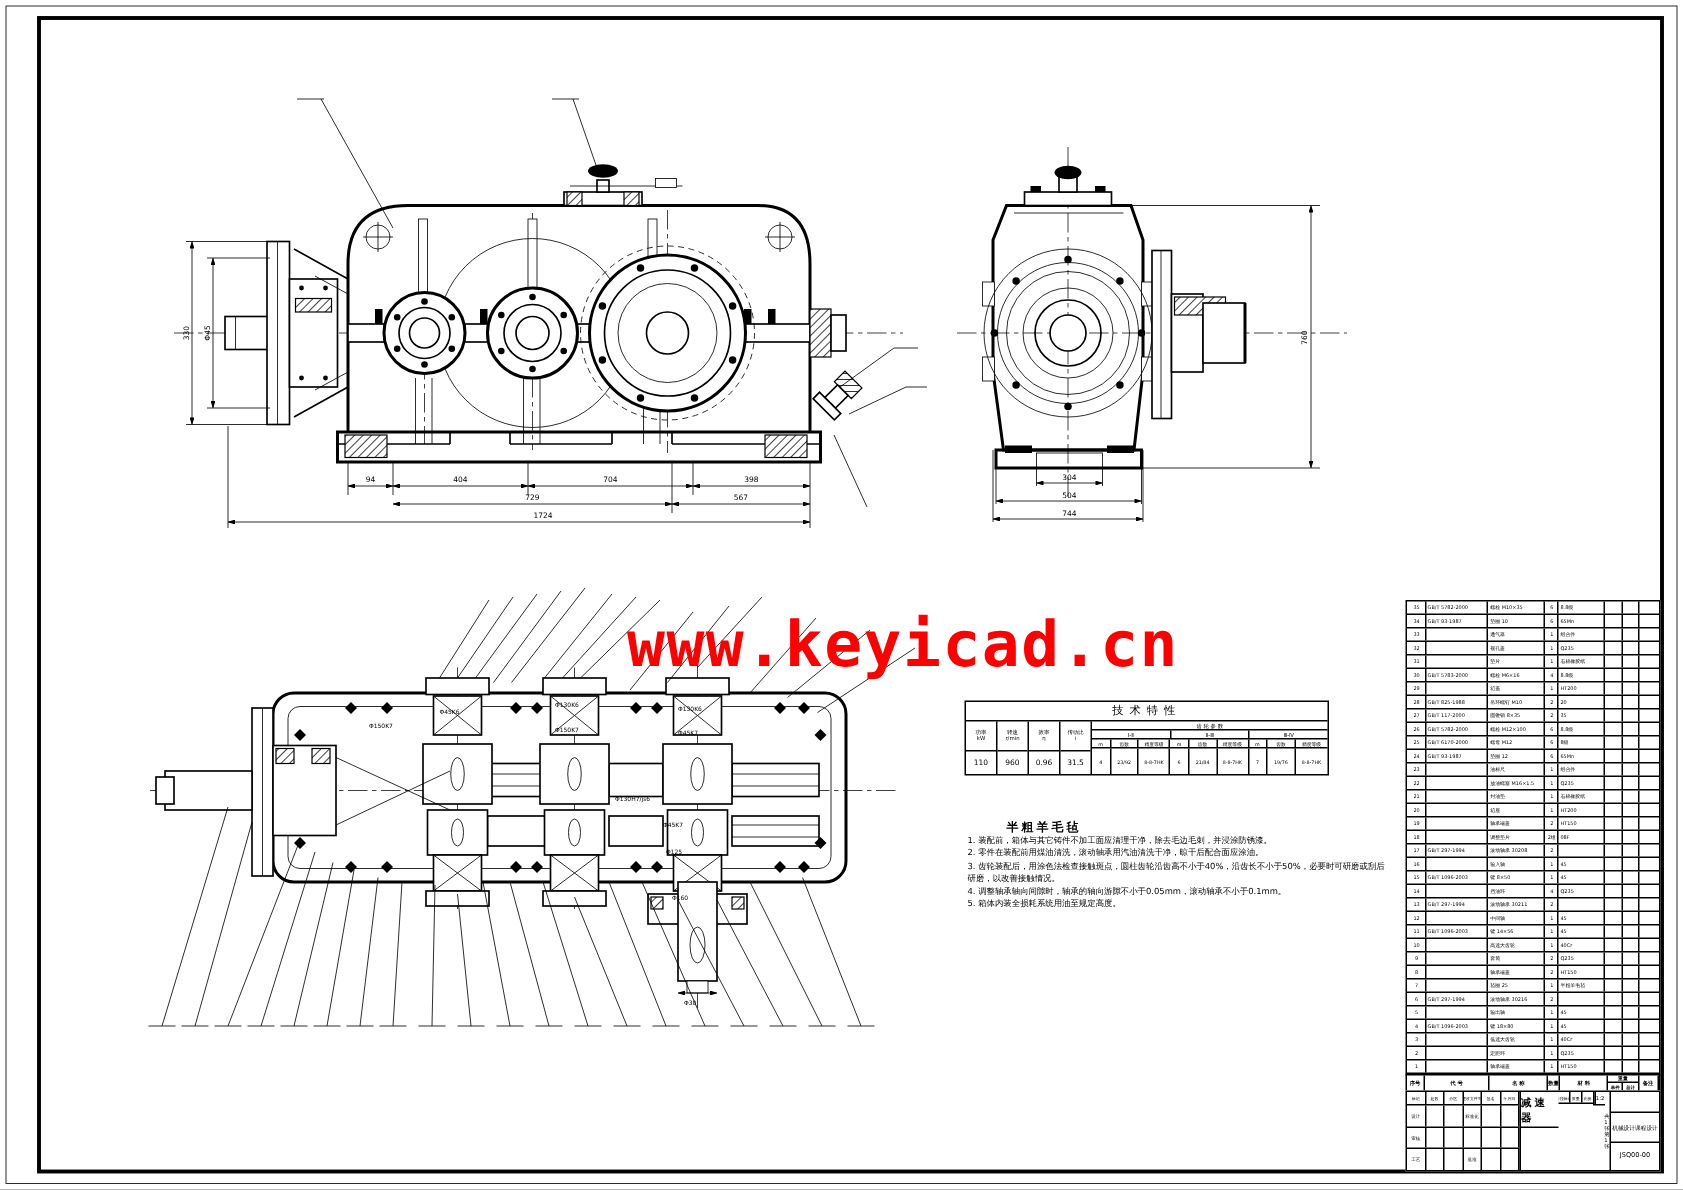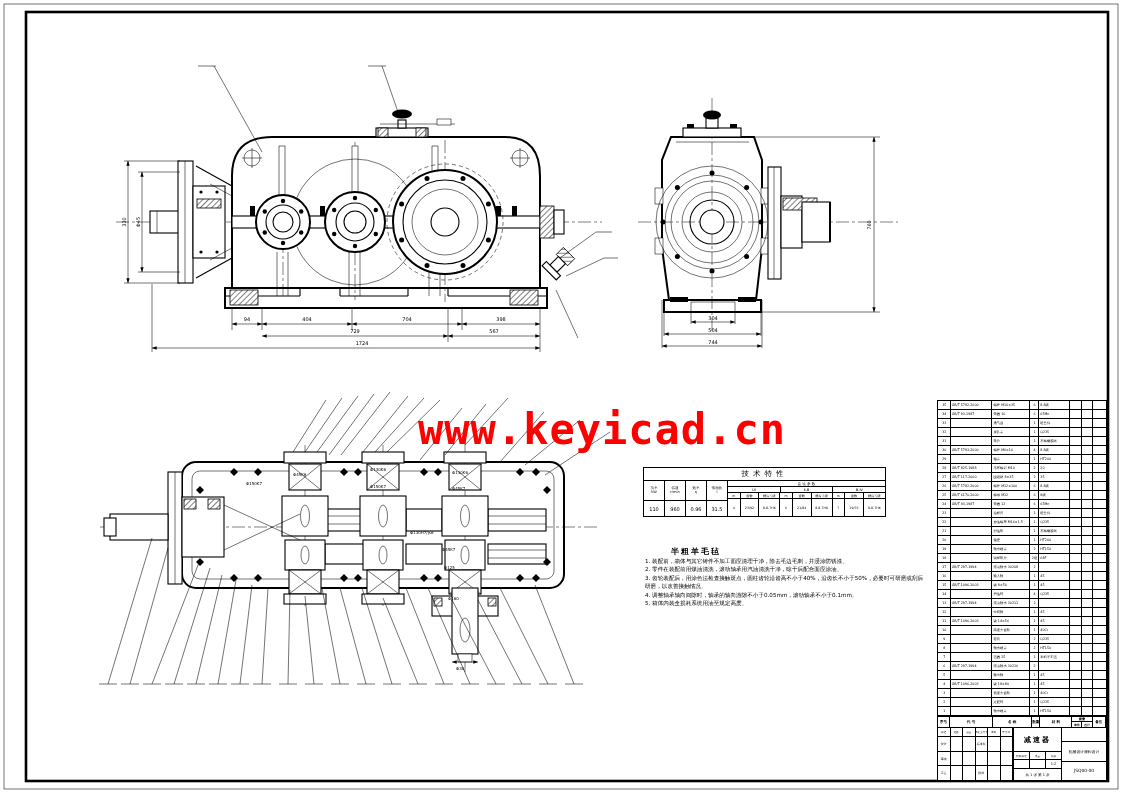--- a/index.html
+++ b/index.html
@@ -79,21 +79,21 @@
       display:flex;box-sizing:border-box;background:#fff;}
   .tb *{box-sizing:border-box;}
   .tb-left{width:76px;border-right:0.8px solid #000;display:flex;flex-direction:column;}
   .tb-revrow{height:9px;display:flex;border-bottom:0.5px solid #000;}
   .tb-revrow div{flex:1;border-right:0.5px solid #000;font-size:2.6px;display:flex;
       align-items:center;justify-content:center;overflow:hidden;white-space:nowrap;}
   .tb-srow{flex:1;display:flex;border-bottom:0.5px solid #000;}
   .tb-srow:last-child{border-bottom:none}
   .tb-srow div{flex:1;border-right:0.5px solid #000;font-size:3px;display:flex;
       align-items:center;justify-content:center;overflow:hidden;white-space:nowrap;}
-  .tb-mid{width:48px;border-right:0.8px solid #000;display:flex;flex-direction:column;}
+  .tb-mid{width:60px;border-right:0.8px solid #000;display:flex;flex-direction:row;}
   .tb-name{height:24px;border-bottom:0.5px solid #000;font-size:7px;font-weight:bold;
       display:flex;align-items:center;justify-content:center;letter-spacing:2px;}
   .tb-stage{height:8px;border-bottom:0.5px solid #000;display:flex;}
   .tb-stage div{border-right:0.5px solid #000;font-size:2.6px;display:flex;align-items:center;
       justify-content:center;flex:1;white-space:nowrap;overflow:hidden}
   .tb-stage div:last-child{border-right:none}
   .tb-sv{height:9px;border-bottom:0.5px solid #000;display:flex;}
   .tb-sv div{border-right:0.5px solid #000;font-size:3.5px;display:flex;align-items:center;
       justify-content:center;flex:1}
   .tb-sv div:last-child{border-right:none}

